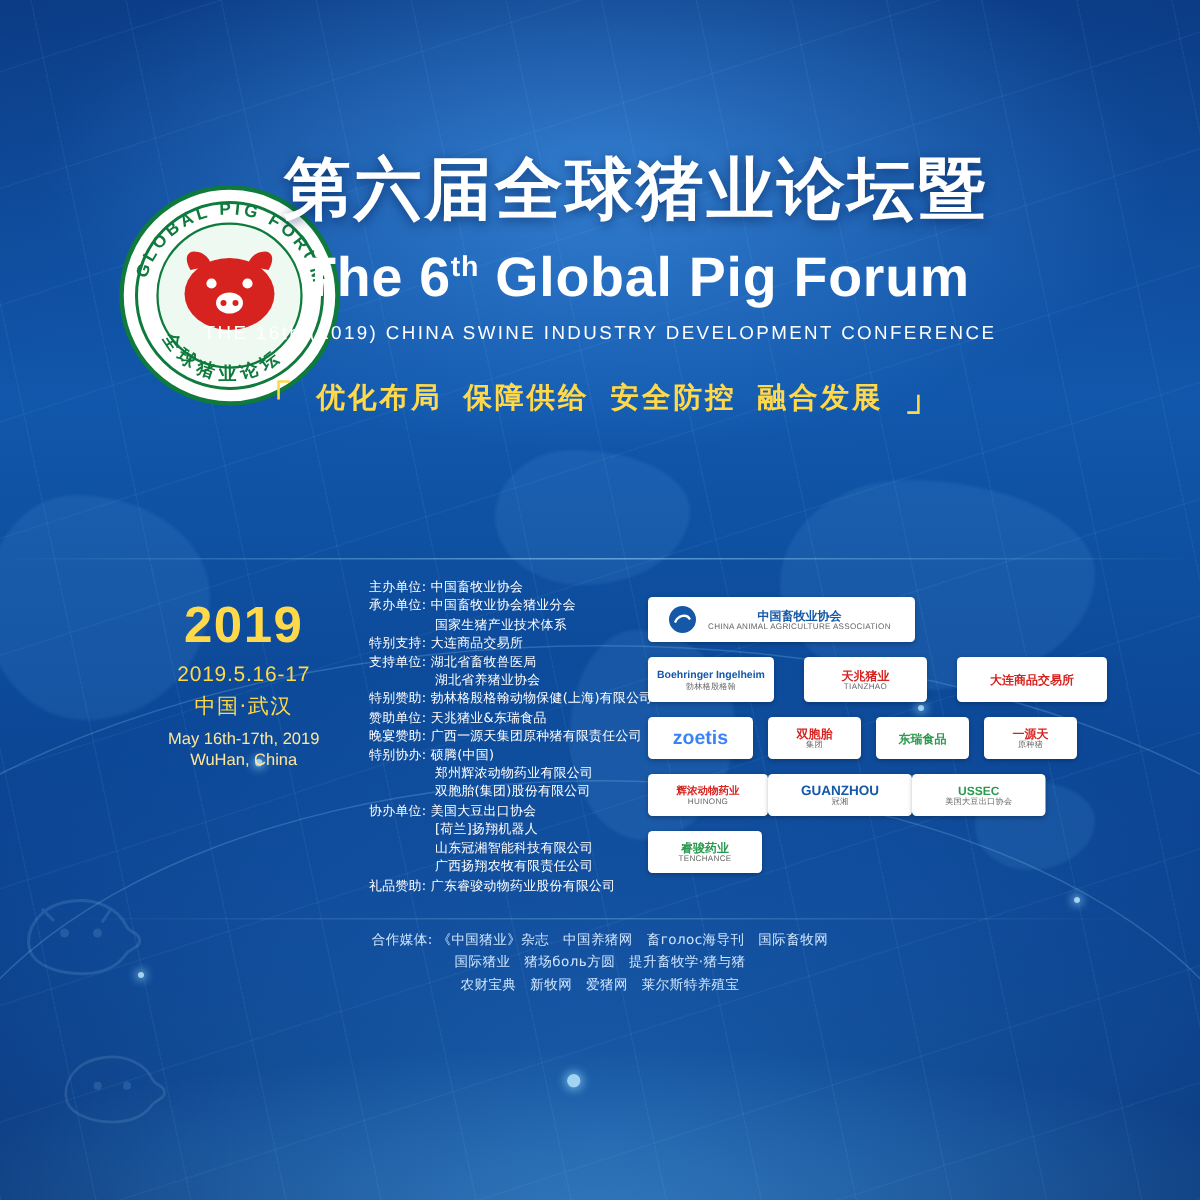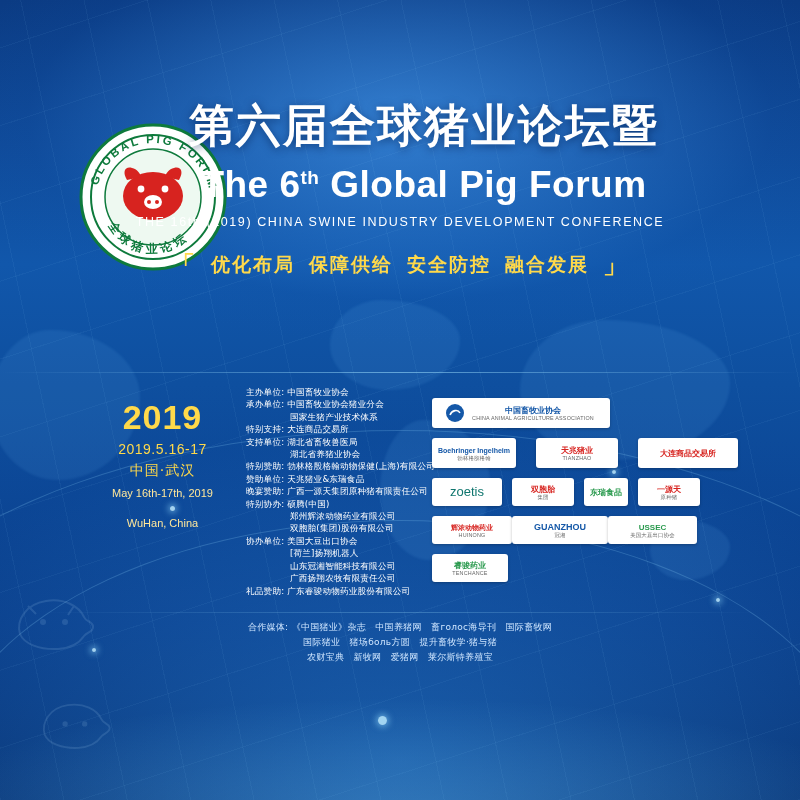--- a/index.html
+++ b/index.html
@@ -106,21 +106,21 @@
 
   
   .datebox { position:absolute; left:112px; top:400px; color:#ffd94a; text-align:center; }
   .datebox .year {
     font-family:"Liberation Sans", sans-serif;
     font-weight:bold; font-size:34px; letter-spacing:1px; line-height:1;
   }
   .datebox .d1 { font-size:14px; margin-top:7px; letter-spacing:0.5px; }
   .datebox .d2 { font-family:"DejaVu Sans",sans-serif; font-size:14px; margin-top:5px; letter-spacing:1px; }
   .datebox .d3 { font-size:11px; margin-top:7px; color:#ffe79a; }
-  .datebox .d4 { font-size:11px; margin-top:18px; color:#ffe79a; }
+  .datebox .d4 { font-size:11px; margin-top:2px; color:#ffe79a; }
 
   
   .org-list {
     position:absolute; left:246px; top:386px; width:250px;
     font-family:"DejaVu Sans", sans-serif;
     font-size:8.6px;
     line-height:12.4px;
     color:#ffffff;
     letter-spacing:0.2px;
   }
@@ -291,26 +291,26 @@
       <div class="logo sq" style="width:82px;">
         <div class="txt"><span class="accent-red">天兆猪业</span><span class="mini">TIANZHAO</span></div>
       </div>
       <div class="logo sq" style="width:100px;">
         <div class="txt"><span class="accent-red">大连商品交易所</span></div>
       </div>
     </div>
 
     <div class="logo-row" style="gap:10px;">
       <div class="logo" style="width:70px; height:28px;">
-        <div class="txt"><span style="color:#0f766e; font-weight:normal; font-size:13px;">zoetis</span></div>
+        <div class="txt"><span style="color:#3b82f6; font-weight:bold; font-size:13px;">zoetis</span></div>
       </div>
       <div class="logo" style="width:62px; height:28px;">
         <div class="txt"><span class="accent-red">双胞胎</span><span class="mini">集团</span></div>
       </div>
-      <div class="logo" style="width:44px; height:28px;">
+      <div class="logo" style="width:62px; height:28px;">
         <div class="txt"><span class="accent-green">东瑞食品</span></div>
       </div>
       <div class="logo" style="width:62px; height:28px;">
         <div class="txt"><span class="accent-red">一源天</span><span class="mini">原种猪</span></div>
       </div>
     </div>
 
     <div class="logo-row" style="">
       <div class="logo" style="width:80px; height:28px;">
         <div class="txt"><span class="accent-red" style="font-size:7px;">辉浓动物药业</span><span class="mini">HUINONG</span></div>

